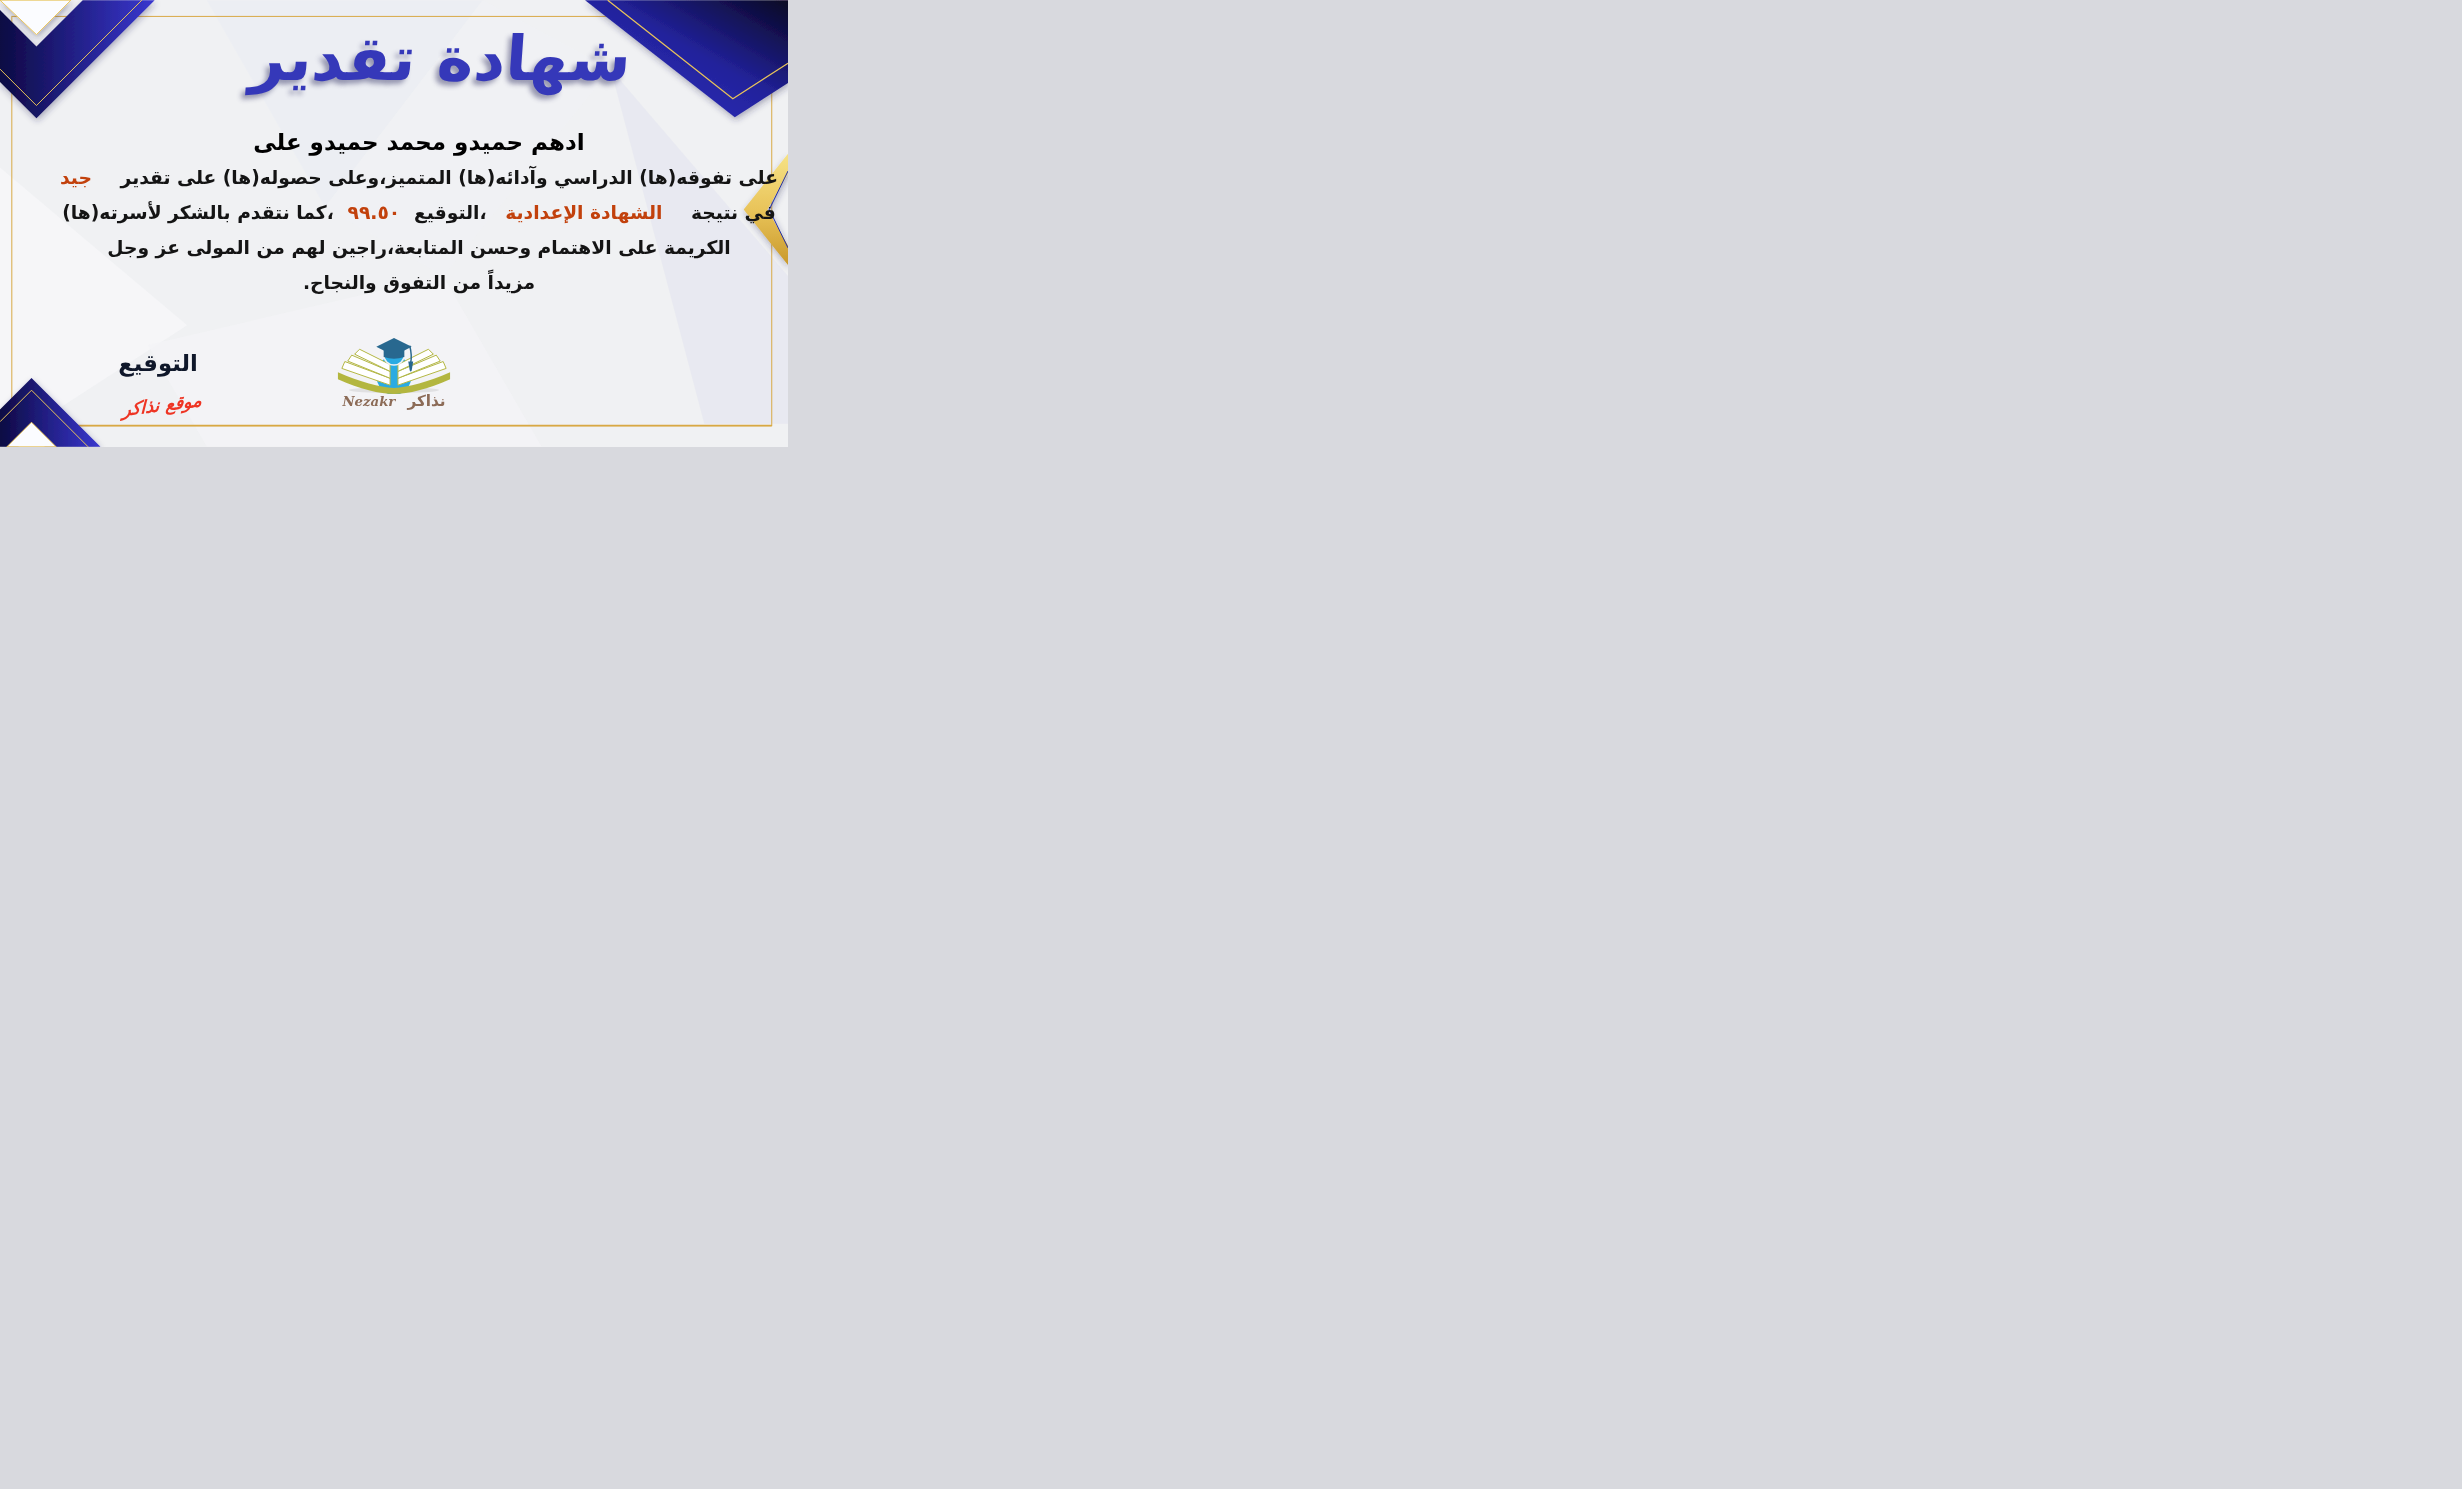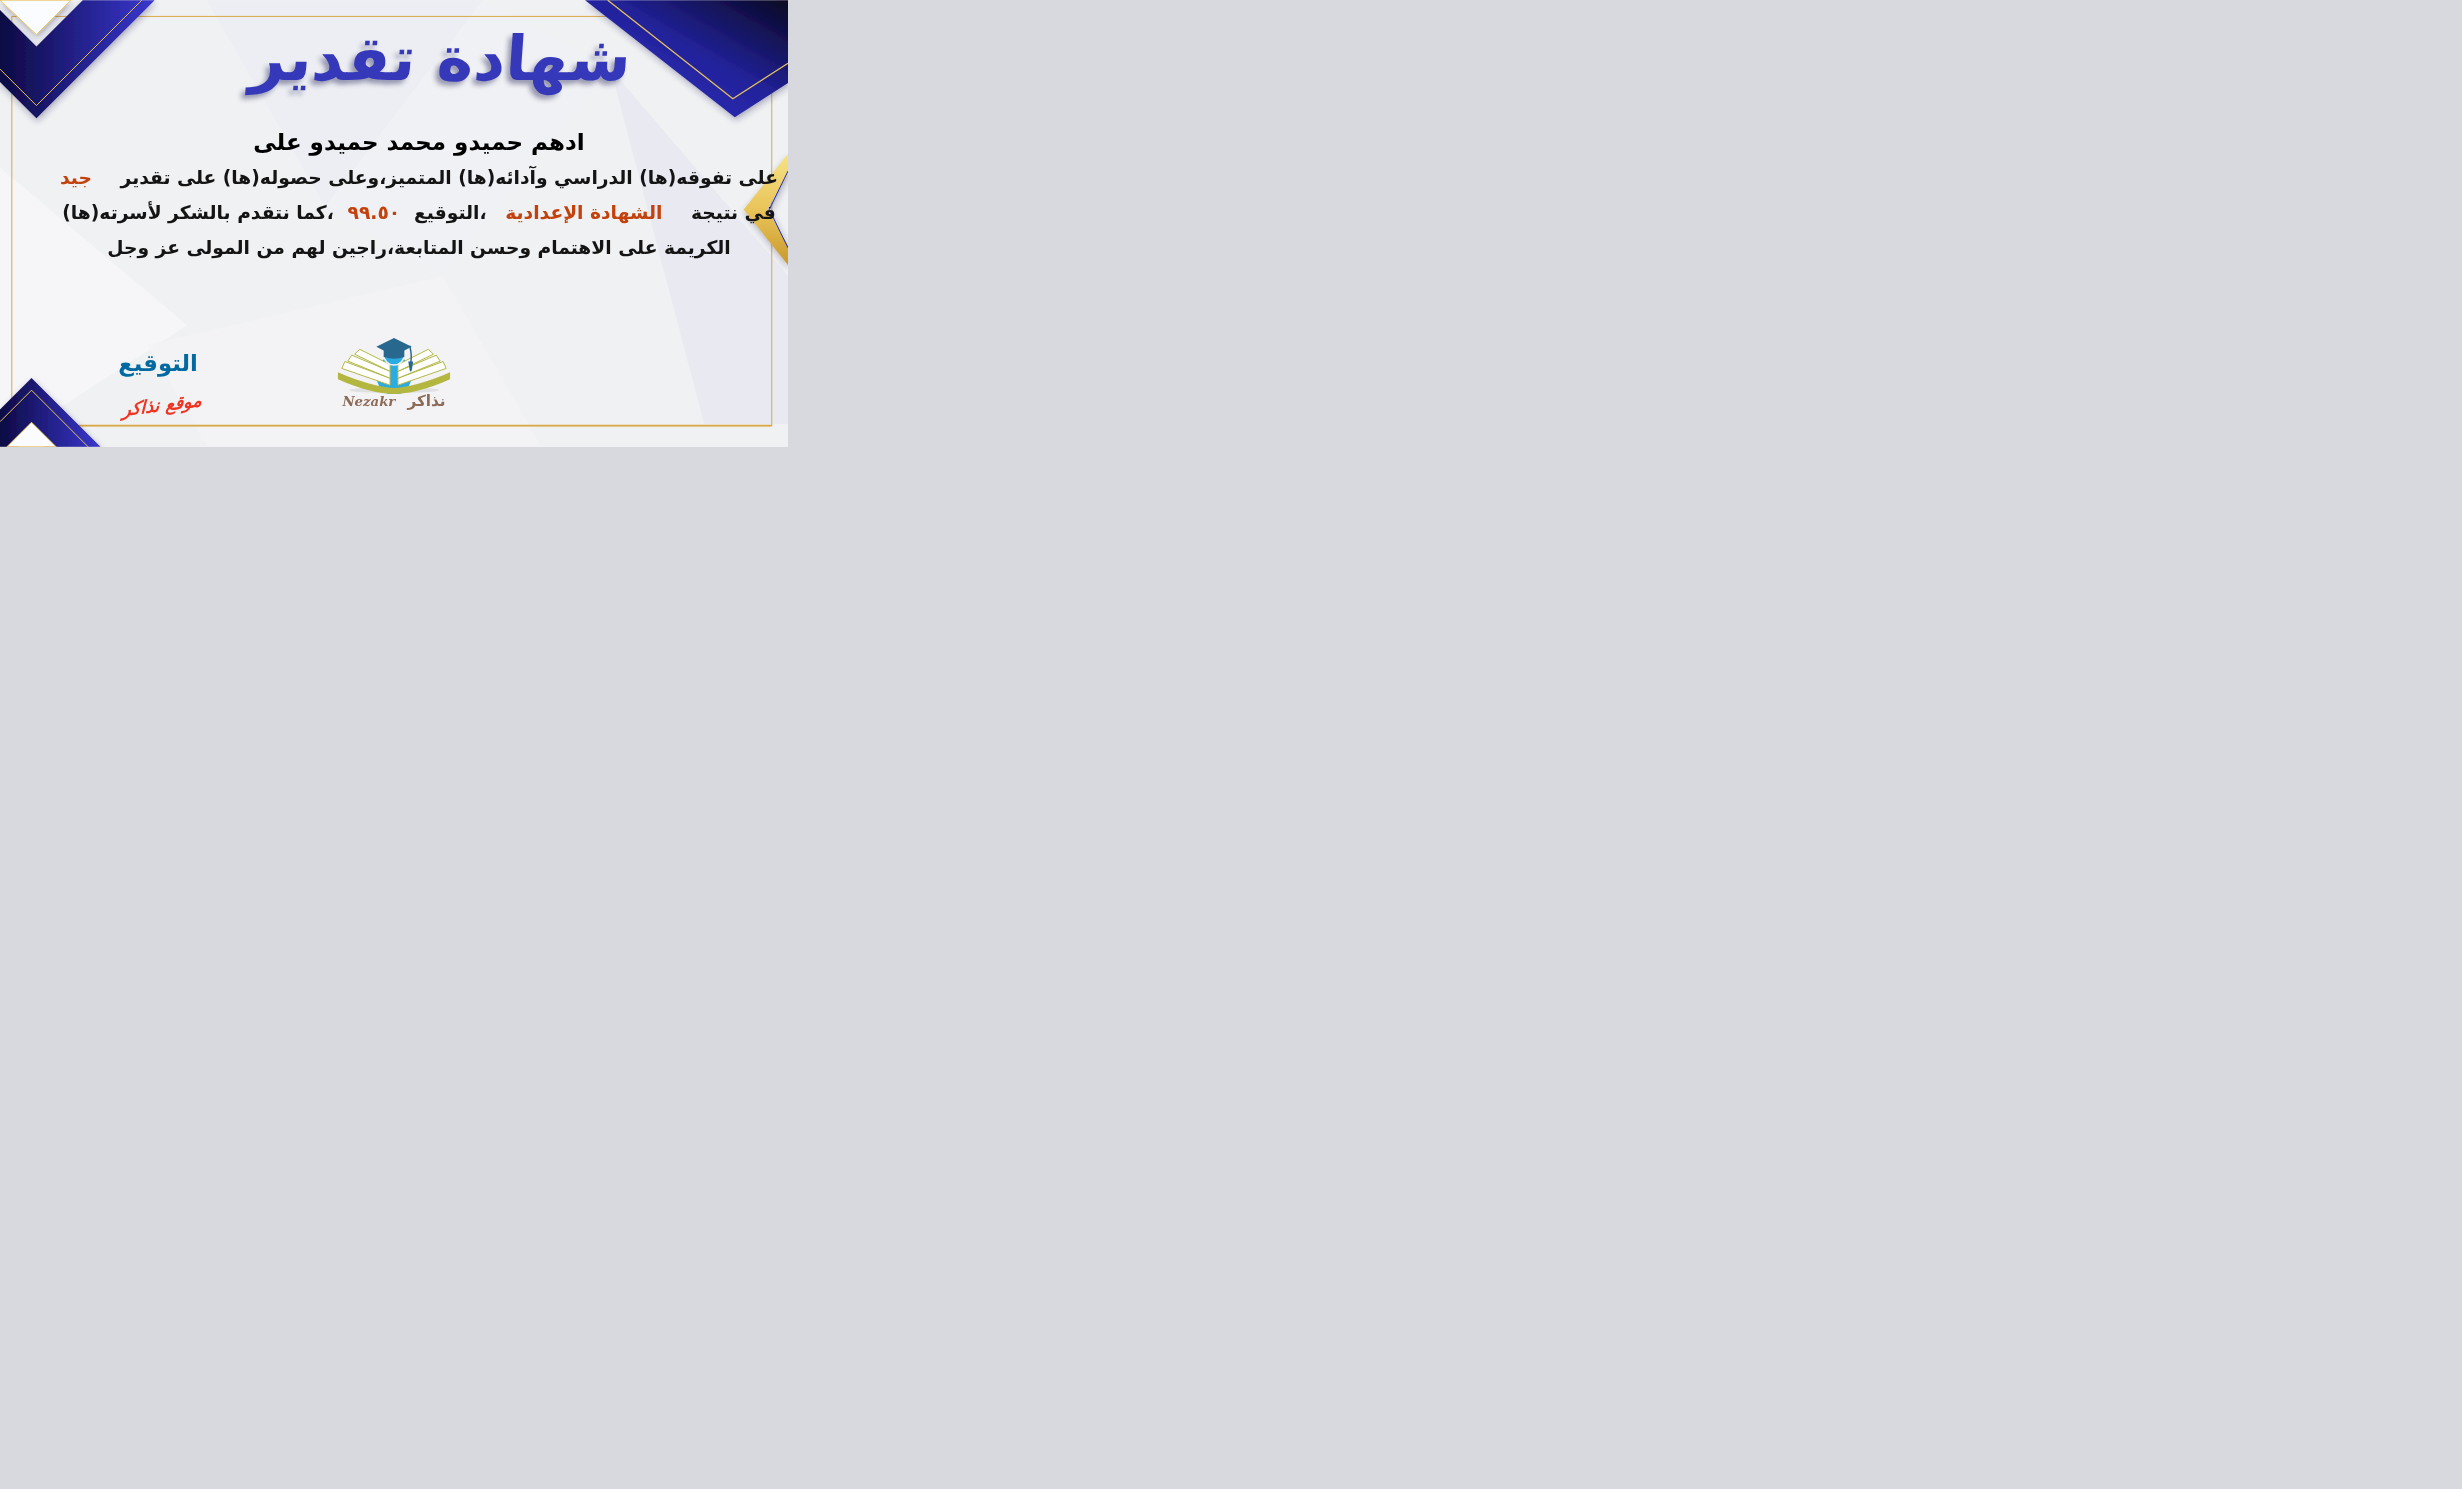--- a/index.html
+++ b/index.html
@@ -25,21 +25,21 @@
   }
   .content .line{height:35px;line-height:35px;font-size:18.7px;font-weight:700;white-space:nowrap;}
   .content .intro{font-size:19.7px;}
   .content .name{font-size:23px;color:#000000;}
   .red{color:#c2410c;}
   .gap-lg{margin-right:28.6px;}
   .gap-md{margin-right:18.7px;}
   .gap-sm{margin-right:13.8px;}
   .sig-label{
     position:absolute;left:89px;top:348px;width:138px;height:31.5px;line-height:31.5px;
-    text-align:center;direction:rtl;font-size:22.7px;font-weight:700;color:#0369a1;
+    text-align:center;direction:rtl;font-size:22.7px;font-weight:700;color:#0f172a;
   }
   .sig-script{
     position:absolute;left:93px;top:388px;width:138px;height:34px;line-height:34px;
     text-align:center;direction:rtl;font-size:17.7px;font-weight:700;font-style:italic;
     color:#ee3524;transform:rotate(-7deg) skewX(-8deg);
   }
   .logo{position:absolute;left:333px;top:334px;width:122px;text-align:center;}
   .logo-text{
     display:flex;justify-content:center;align-items:baseline;gap:12px;
     direction:ltr;margin-top:-3.9px;color:#8c6b57;
@@ -117,20 +117,21 @@
 
   <div class="content">
     <div class="line name">ادهم حميدو محمد حميدو على</div>
     <div class="line">
       <span>على تفوقه(ها) الدراسي وآدائه(ها) المتميز،وعلى حصوله(ها) على تقدير</span><span class="red gap-lg">جيد</span>
     </div>
     <div class="line">
       <span>في نتيجة</span><span class="red gap-lg">الشهادة الإعدادية</span><span class="gap-md">،التوقيع</span><span class="red gap-sm">٩٩.٥٠</span><span class="gap-sm">،كما نتقدم بالشكر لأسرته(ها)</span>
     </div>
     <div class="line">الكريمة على الاهتمام وحسن المتابعة،راجين لهم من المولى عز وجل</div>
+    <div class="line">مزيداً من التفوق والنجاح.</div>
   </div>
 
   <div class="sig-label">التوقيع</div>
   <div class="sig-script">موقع نذاكر</div>
 
   <div class="logo">
     <svg width="122" height="60" viewBox="0 0 248 122">
       <ellipse cx="124" cy="114" rx="92" ry="6" fill="rgba(0,0,0,0.08)"></ellipse>
 
       <ellipse cx="124" cy="84" rx="36" ry="40" fill="#2aabe2"></ellipse>

